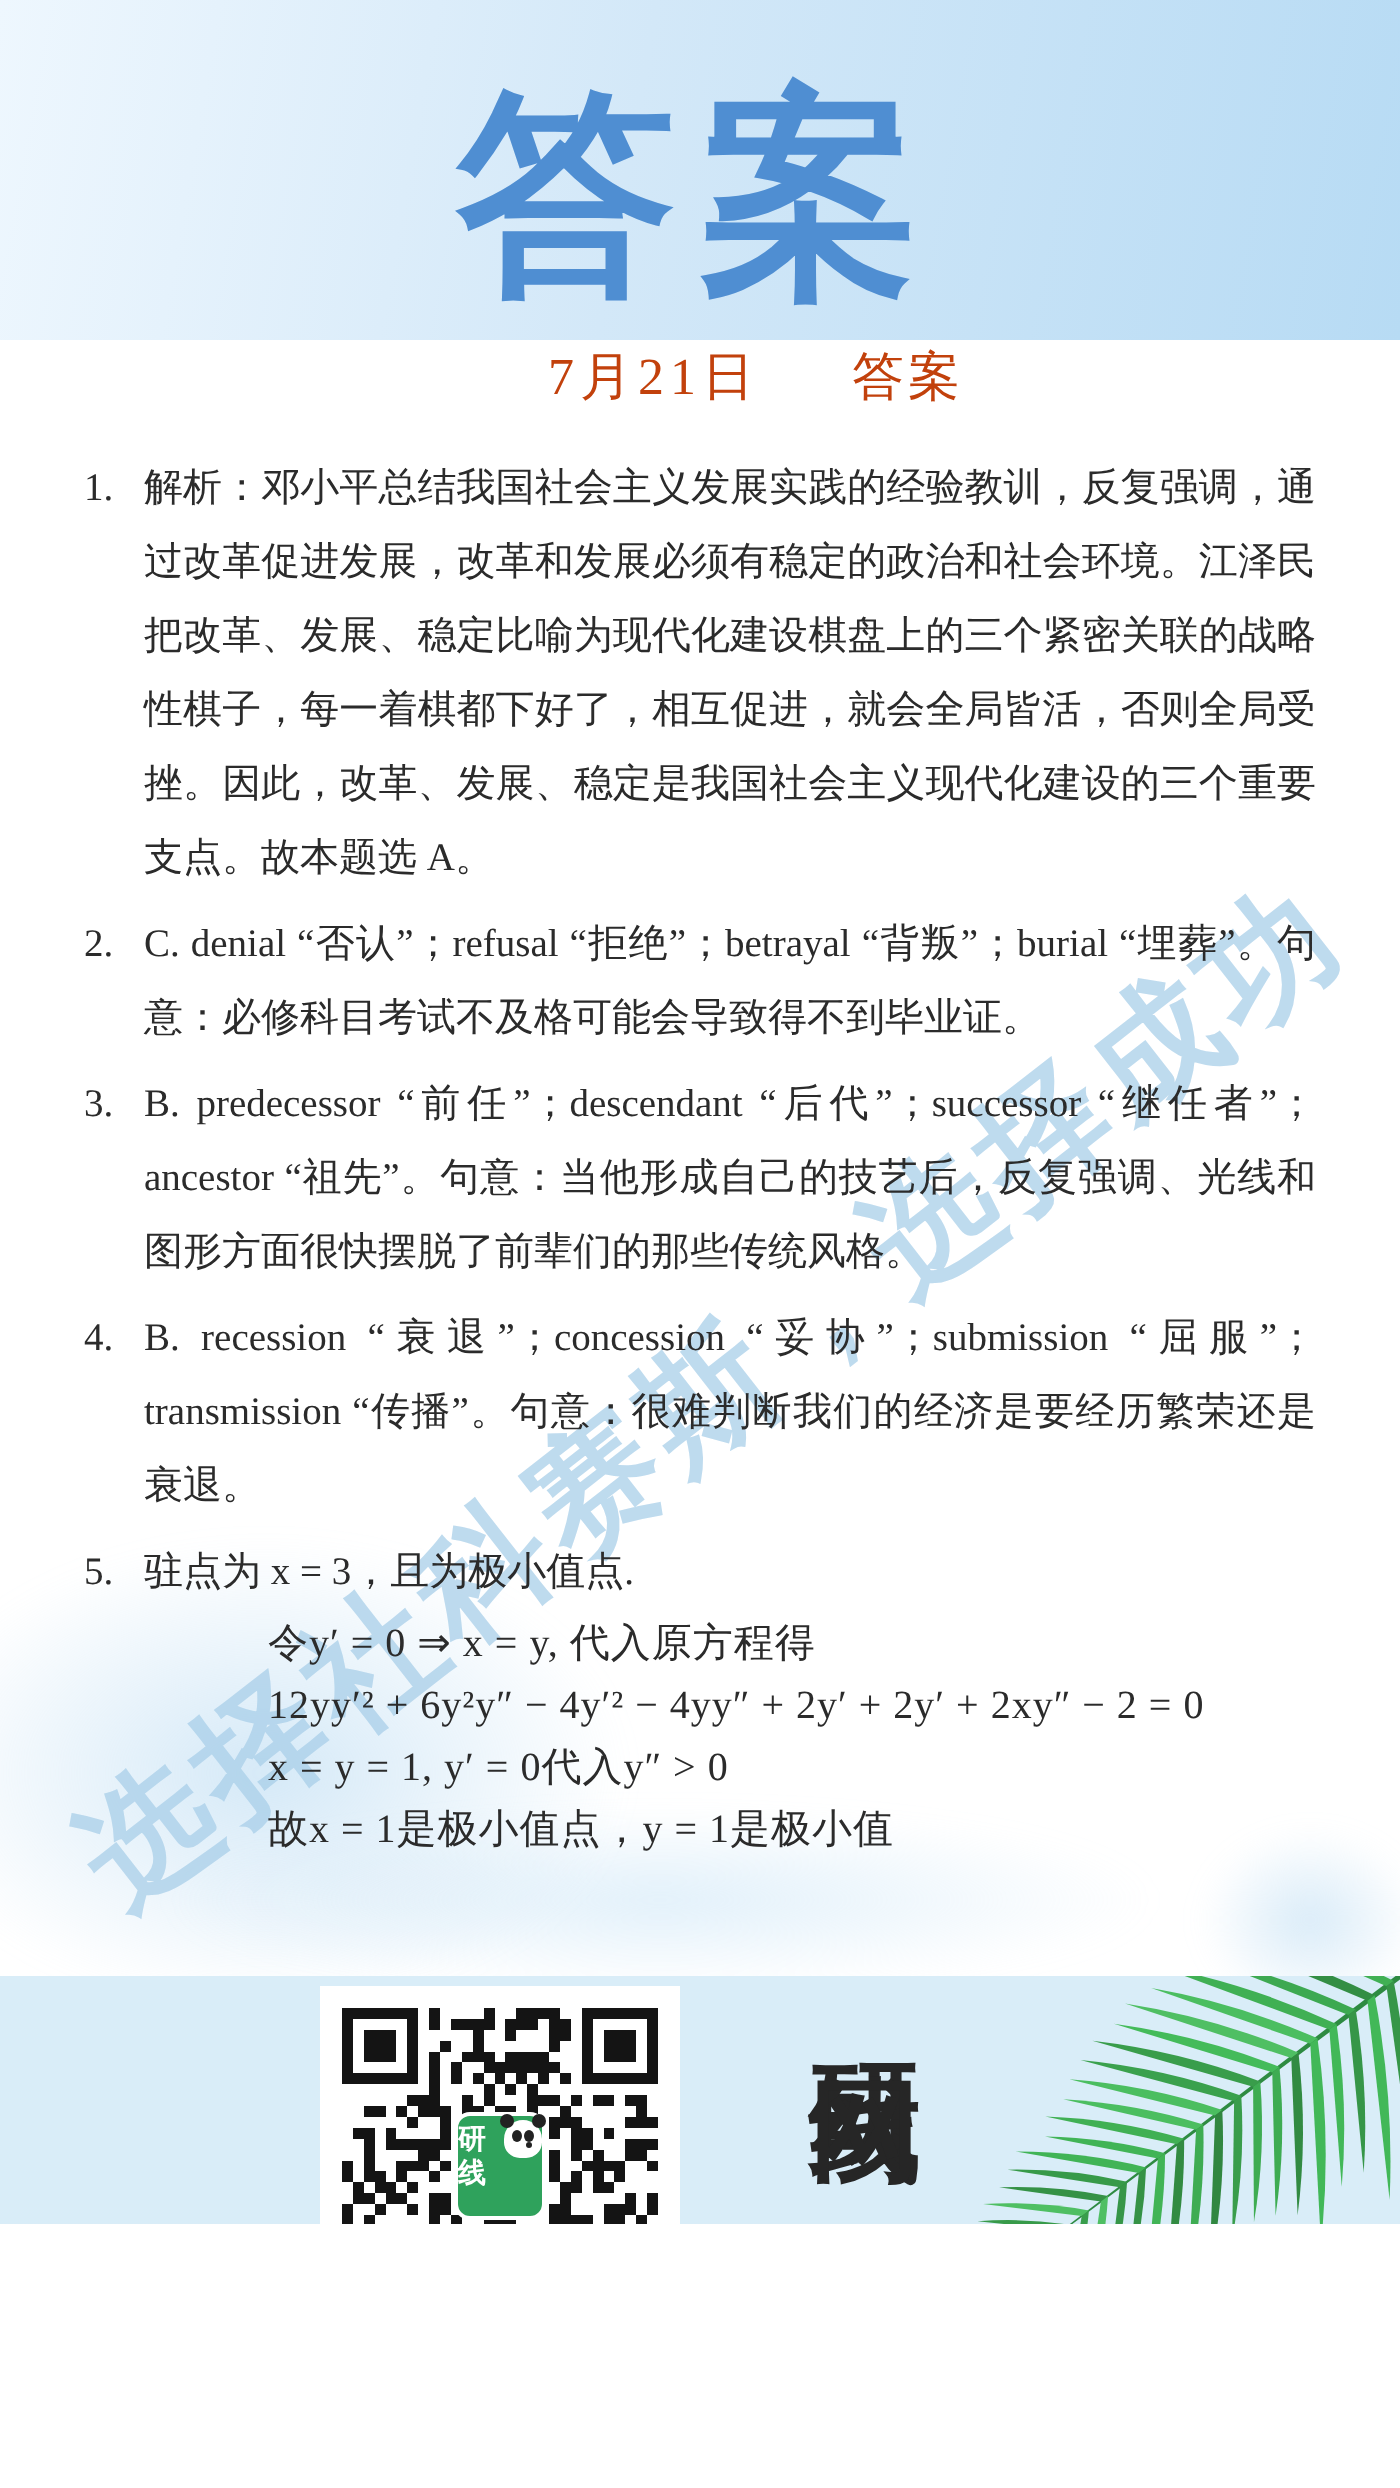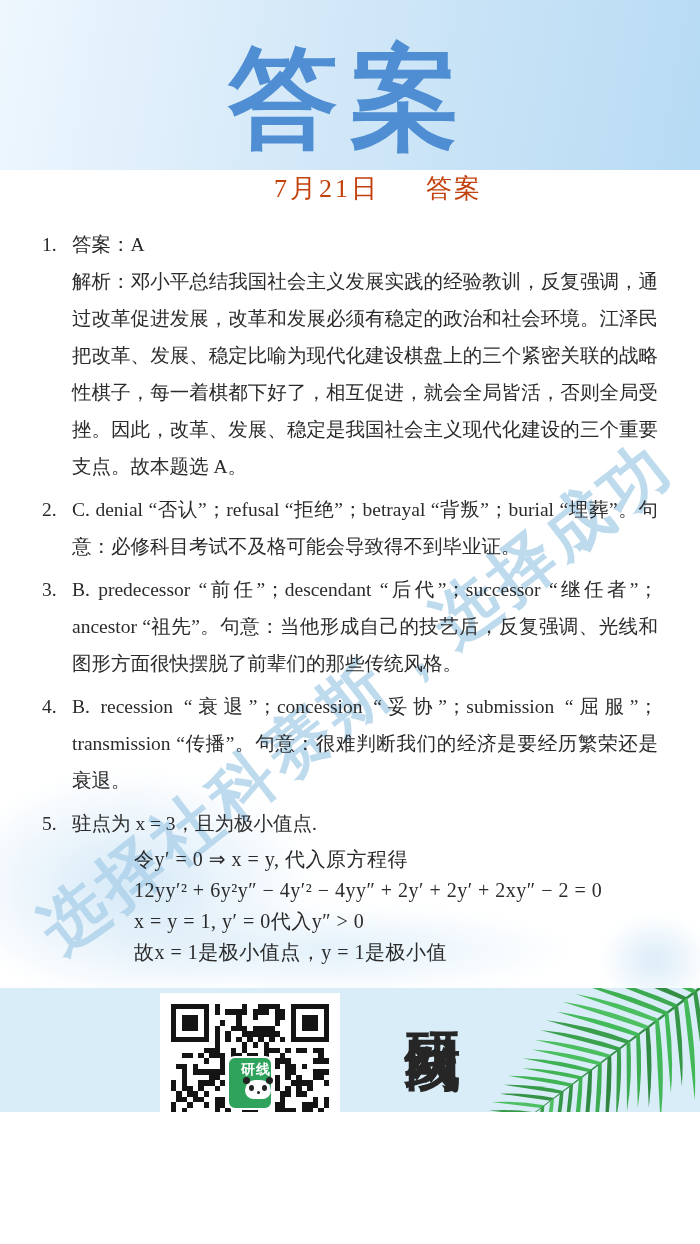--- a/index.html
+++ b/index.html
@@ -41,21 +41,21 @@
   .eq{font-size:20px;line-height:31px;color:#2b2b2b;letter-spacing:.5px;}
 
   
   .footer{position:absolute;left:0;top:988px;width:700px;height:256px;
           background:#d9edf8;overflow:hidden;z-index:3;}
   .palms{position:absolute;left:0;top:0;width:700px;height:256px;}
   .qr-tile{position:absolute;left:160px;top:5px;width:180px;height:180px;background:#fff;}
   .qr-tile svg{position:absolute;left:11px;top:11px;}
   .qr-logo{position:absolute;left:50%;top:50%;transform:translate(-50%,-50%);
            width:46px;height:54px;background:#2fa25c;border:2px solid #fff;border-radius:8px;
-           box-sizing:border-box;display:flex;flex-direction:column;align-items:flex-end;}
+           box-sizing:border-box;display:flex;align-items:flex-start;}
   .qr-logo-text{color:#fff;font-size:14px;font-weight:700;line-height:17px;margin-top:3px;
                 letter-spacing:1px;font-family:"Liberation Sans",sans-serif;}
   .panda{position:relative;width:26px;height:19px;background:#fff;
          border-radius:12px 12px 10px 10px;margin-top:2px;}
   .panda .ear{position:absolute;width:7px;height:7px;background:#222;border-radius:50%;top:-3px;}
   .panda .ear.l{left:-2px}.panda .ear.r{right:-2px}
   .panda .eye{position:absolute;width:5px;height:6px;background:#222;border-radius:50%;top:5px;}
   .panda .eye.l{left:4px}.panda .eye.r{right:4px}
   .panda .nose{position:absolute;width:3px;height:3px;background:#222;border-radius:50%;
                left:11.5px;top:11px;}
@@ -81,21 +81,20 @@
   <div class="wc wc2"></div>
   <div class="wc wc3"></div>
 
   <div class="watermark">选择社科赛斯，选择成功</div>
 
   <div class="content">
 
     <div class="item">
       <div class="num">1.</div>
       <div class="ibody">
-        <p class="para">答案：A</p>
         <p class="para">解析：邓小平总结我国社会主义发展实践的经验教训，反复强调，通过改革促进发展，改革和发展必须有稳定的政治和社会环境。江泽民把改革、发展、稳定比喻为现代化建设棋盘上的三个紧密关联的战略性棋子，每一着棋都下好了，相互促进，就会全局皆活，否则全局受挫。因此，改革、发展、稳定是我国社会主义现代化建设的三个重要支点。故本题选 A。</p>
       </div>
     </div>
 
     <div class="item">
       <div class="num">2.</div>
       <div class="ibody">
         <p class="para">C. denial “否认”；refusal “拒绝”；betrayal “背叛”；burial “埋葬”。句意：必修科目考试不及格可能会导致得不到毕业证。</p>
       </div>
     </div>

